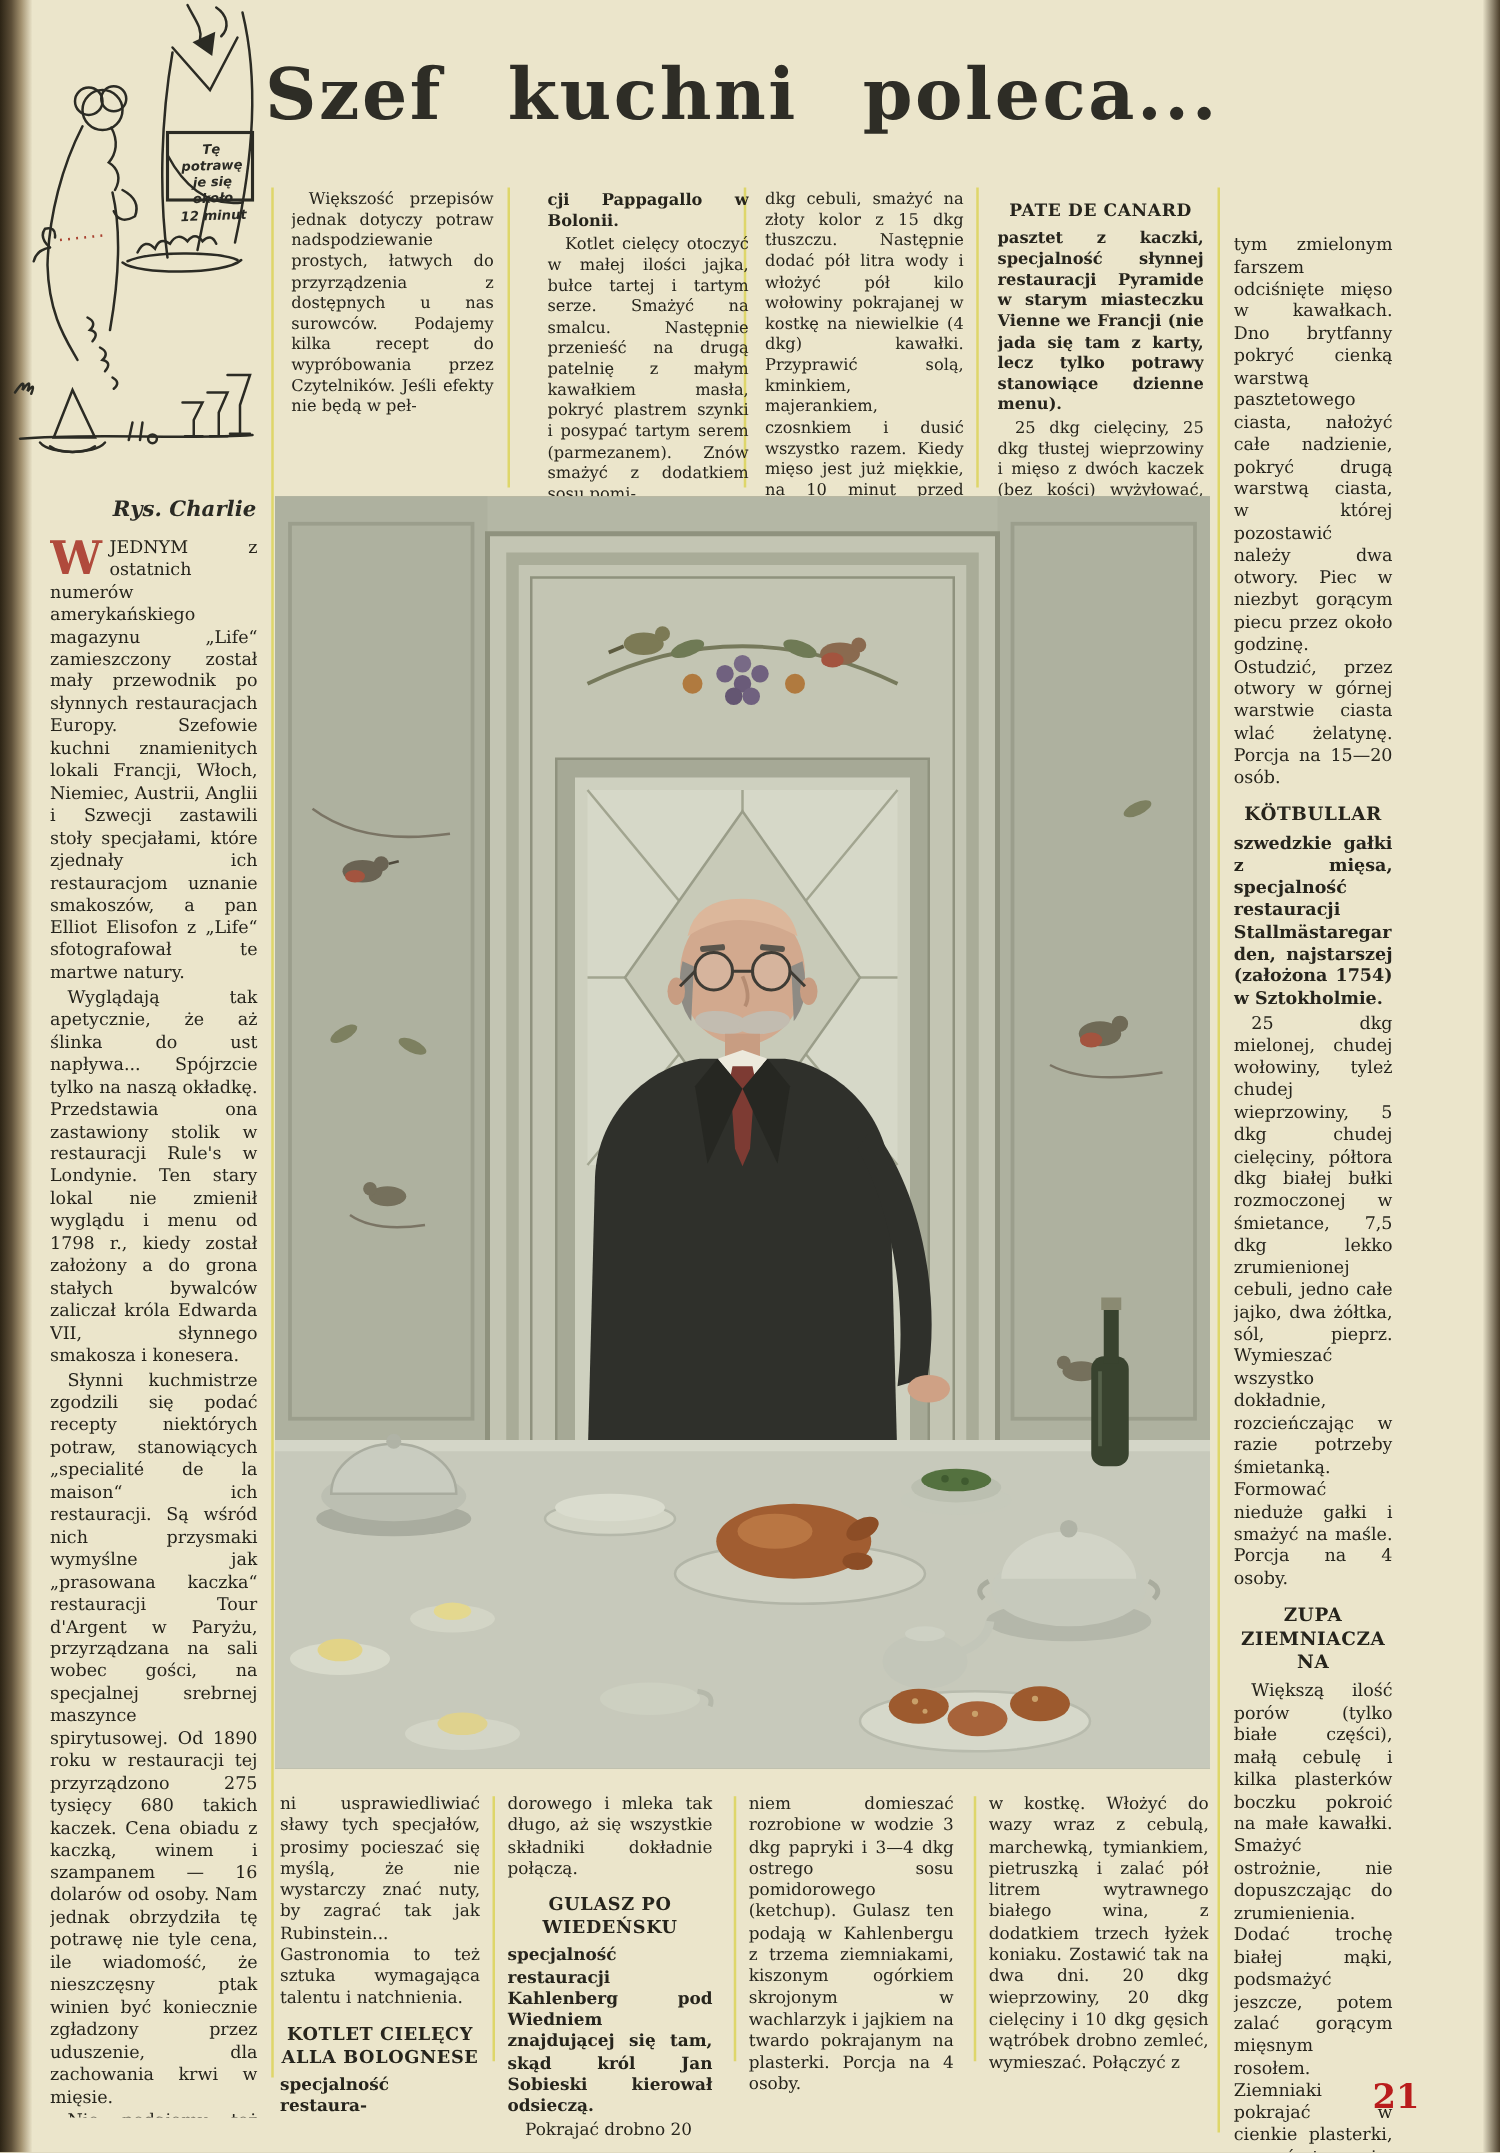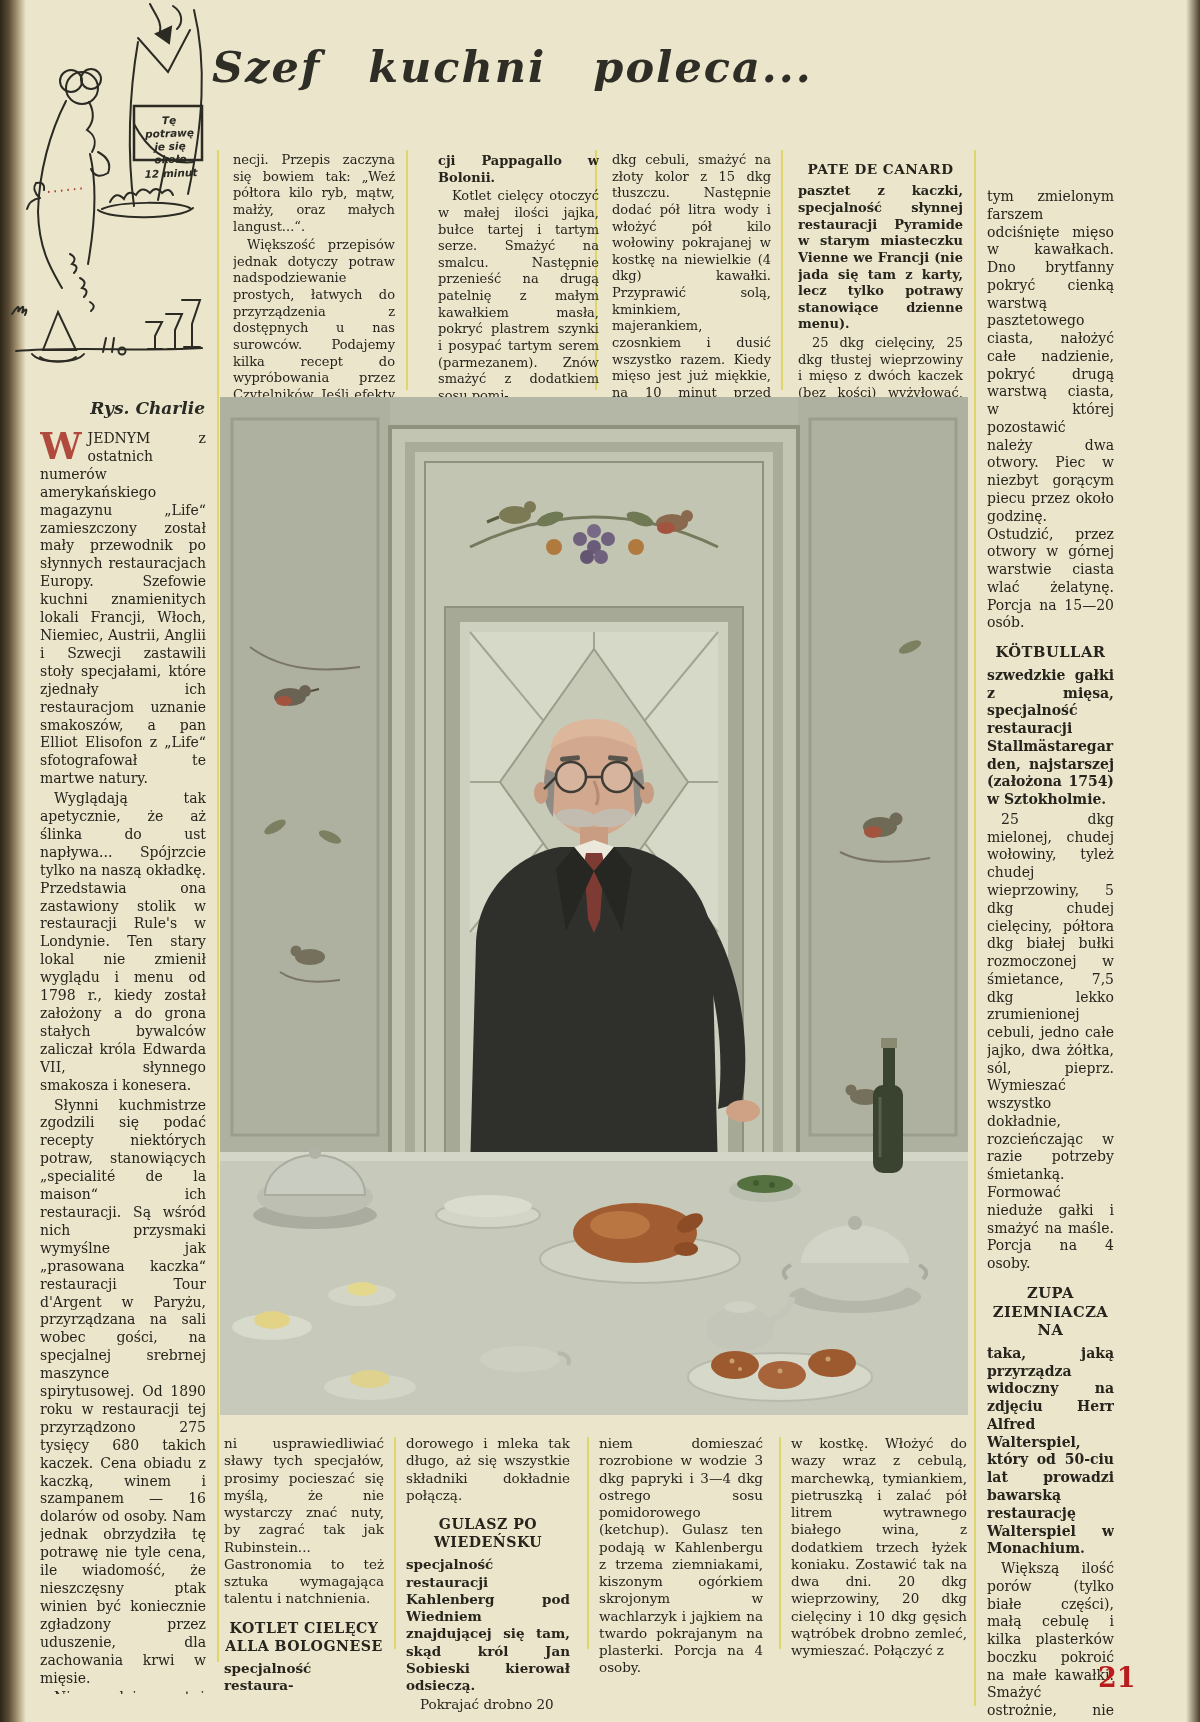--- a/index.html
+++ b/index.html
@@ -5,21 +5,21 @@
   html,body{margin:0;padding:0;background:#d8d2b8;}
   #page{position:relative;width:1200px;height:1722px;background:#ebe5cb;overflow:hidden;
         font-family:"DejaVu Serif","Liberation Serif",serif;color:#26241c;}
   
   .spine{position:absolute;left:0;top:0;width:26px;height:100%;
          background:linear-gradient(90deg,#2c2415 0%,#5d4f38 35%,#a2916f 65%,rgba(0,0,0,0) 100%);}
   .edge-right{position:absolute;right:0;top:0;width:14px;height:100%;
          background:linear-gradient(270deg,#4a3d29 0%,rgba(0,0,0,0) 100%);}
   
   .title{position:absolute;left:212px;top:42px;width:905px;height:90px;
-         font-style:italic;font-weight:bold;font-size:43px;letter-spacing:2px;word-spacing:30px;
+         font-weight:bold;font-size:57px;letter-spacing:2px;word-spacing:30px;
          color:#2e2d26;white-space:nowrap;}
   
   .col{position:absolute;overflow:hidden;text-align:justify;line-height:1.28;}
   .col-left{left:40px;top:428px;width:166px;height:1266px;font-size:14px;}
   .col-top{top:150px;height:247px;font-size:13px;}
   .ct2{left:233px;width:162px;} .ct3{left:438px;width:161px;}
   .ct4{left:612px;width:159px;} .ct5{left:798px;width:165px;}
   .col-right{left:987px;top:150px;width:127px;height:1556px;font-size:14px;line-height:1.27;margin-top:36px;}
   .col-bottom{top:1433px;height:282px;font-size:13.5px;}
   .cb1{left:224px;width:160px;} .cb2{left:406px;width:164px;}
@@ -115,42 +115,40 @@
   <div class="rule" style="left:587px;top:1437px;height:212px;"></div>
   <div class="rule" style="left:779px;top:1437px;height:212px;"></div>
 
   <div class="col col-left">
       <p class="blk blk-dropcap"><span class="dropcap">W</span>JEDNYM z ostatnich numerów amerykańskiego magazynu „Life“ zamieszczony został mały przewodnik po słynnych restauracjach Europy. Szefowie kuchni znamienitych lokali Francji, Włoch, Niemiec, Austrii, Anglii i Szwecji zastawili stoły specjałami, które zjednały ich restauracjom uznanie smakoszów, a pan Elliot Elisofon z „Life“ sfotografował te martwe natury.</p>
       <p class="blk blk-p">Wyglądają tak apetycznie, że aż ślinka do ust napływa... Spójrzcie tylko na naszą okładkę. Przedstawia ona zastawiony stolik w restauracji Rule's w Londynie. Ten stary lokal nie zmienił wyglądu i menu od 1798 r., kiedy został założony a do grona stałych bywalców zaliczał króla Edwarda VII, słynnego smakosza i konesera.</p>
       <p class="blk blk-p">Słynni kuchmistrze zgodzili się podać recepty niektórych potraw, stanowiących „specialité de la maison“ ich restauracji. Są wśród nich przysmaki wymyślne jak „prasowana kaczka“ restauracji Tour d'Argent w Paryżu, przyrządzana na sali wobec gości, na specjalnej srebrnej maszynce spirytusowej. Od 1890 roku w restauracji tej przyrządzono 275 tysięcy 680 takich kaczek. Cena obiadu z kaczką, winem i szampanem — 16 dolarów od osoby. Nam jednak obrzydziła tę potrawę nie tyle cena, ile wiadomość, że nieszczęsny ptak winien być koniecznie zgładzony przez uduszenie, dla zachowania krwi w mięsie.</p>
       <p class="blk blk-p">Nie podajemy też przepisu na włoską zuppa di pesce (rybną zupę), specjalność Royal Danieli w We-</p>
     </div>
   <div class="col col-top ct2">
-      <p class="blk blk-pn">necji. Przepis zaczyna się bowiem tak: „Weź półtora kilo ryb, mątw, małży, oraz małych langust...“.</p>
       <p class="blk blk-p">Większość przepisów jednak dotyczy potraw nadspodziewanie prostych, łatwych do przyrządzenia z dostępnych u nas surowców. Podajemy kilka recept do wypróbowania przez Czytelników. Jeśli efekty nie będą w peł-</p>
     </div>
   <div class="col col-top ct3">
       <p class="blk blk-lead">cji Pappagallo w Bolonii.</p>
       <p class="blk blk-p">Kotlet cielęcy otoczyć w małej ilości jajka, bułce tartej i tartym serze. Smażyć na smalcu. Następnie przenieść na drugą patelnię z małym kawałkiem masła, pokryć plastrem szynki i posypać tartym serem (parmezanem). Znów smażyć z dodatkiem sosu pomi-</p>
     </div>
   <div class="col col-top ct4">
       <p class="blk blk-pn">dkg cebuli, smażyć na złoty kolor z 15 dkg tłuszczu. Następnie dodać pół litra wody i włożyć pół kilo wołowiny pokrajanej w kostkę na niewielkie (4 dkg) kawałki. Przyprawić solą, kminkiem, majerankiem, czosnkiem i dusić wszystko razem. Kiedy mięso jest już miękkie, na 10 minut przed poda-</p>
     </div>
   <div class="col col-top ct5">
       <h4 class="blk blk-h">PATE DE CANARD</h4>
       <p class="blk blk-lead">pasztet z kaczki, specjalność słynnej restauracji Pyramide w starym miasteczku Vienne we Francji (nie jada się tam z karty, lecz tylko potrawy stanowiące dzienne menu).</p>
       <p class="blk blk-p">25 dkg cielęciny, 25 dkg tłustej wieprzowiny i mięso z dwóch kaczek (bez kości) wyżyłować, pokrajać</p>
     </div>
   <div class="col col-right">
       <p class="blk blk-pn">tym zmielonym farszem odciśnięte mięso w kawałkach. Dno brytfanny pokryć cienką warstwą pasztetowego ciasta, nałożyć całe nadzienie, pokryć drugą warstwą ciasta, w której pozostawić należy dwa otwory. Piec w niezbyt gorącym piecu przez około godzinę. Ostudzić, przez otwory w górnej warstwie ciasta wlać żelatynę. Porcja na 15—20 osób.</p>
       <h4 class="blk blk-h">KÖTBULLAR</h4>
       <p class="blk blk-lead">szwedzkie gałki z mięsa, specjalność restauracji Stallmästaregarden, najstarszej (założona 1754) w Sztokholmie.</p>
       <p class="blk blk-p">25 dkg mielonej, chudej wołowiny, tyleż chudej wieprzowiny, 5 dkg chudej cielęciny, półtora dkg białej bułki rozmoczonej w śmietance, 7,5 dkg lekko zrumienionej cebuli, jedno całe jajko, dwa żółtka, sól, pieprz. Wymieszać wszystko dokładnie, rozcieńczając w razie potrzeby śmietanką. Formować nieduże gałki i smażyć na maśle. Porcja na 4 osoby.</p>
       <h4 class="blk blk-h">ZUPA ZIEMNIACZANA</h4>
-      <p class="blk blk-lead">taka, jaką przyrządza widoczny na zdjęciu Herr Alfred Walterspiel, który od 50-ciu lat prowadzi bawarską restaurację Walterspiel w Monachium.</p>
       <p class="blk blk-p">Większą ilość porów (tylko białe części), małą cebulę i kilka plasterków boczku pokroić na małe kawałki. Smażyć ostrożnie, nie dopuszczając do zrumienienia. Dodać trochę białej mąki, podsmażyć jeszcze, potem zalać gorącym mięsnym rosołem. Ziemniaki pokrajać w cienkie plasterki, wymyć starannie, włożyć do zupy i gotować wszystko około godziny. Następnie zaprawić świeżą kwaśną śmietaną i kilkoma żółtkami, a na końcu dodać posiekanej pietruszki i trybulki. Podać z grzankami, które przyrządza się przysmażając na maśle w gorącym piekarniku małe cienkie kromeczki białej bułki.</p>
     </div>
   <div class="col col-bottom cb1">
       <p class="blk blk-pn">ni usprawiedliwiać sławy tych specjałów, prosimy pocieszać się myślą, że nie wystarczy znać nuty, by zagrać tak jak Rubinstein... Gastronomia to też sztuka wymagająca talentu i natchnienia.</p>
       <h4 class="blk blk-h">KOTLET CIELĘCY ALLA BOLOGNESE</h4>
       <p class="blk blk-lead">specjalność restaura-</p>
     </div>
   <div class="col col-bottom cb2">
       <p class="blk blk-pn">dorowego i mleka tak długo, aż się wszystkie składniki dokładnie połączą.</p>
       <h4 class="blk blk-h">GULASZ PO WIEDEŃSKU</h4>

